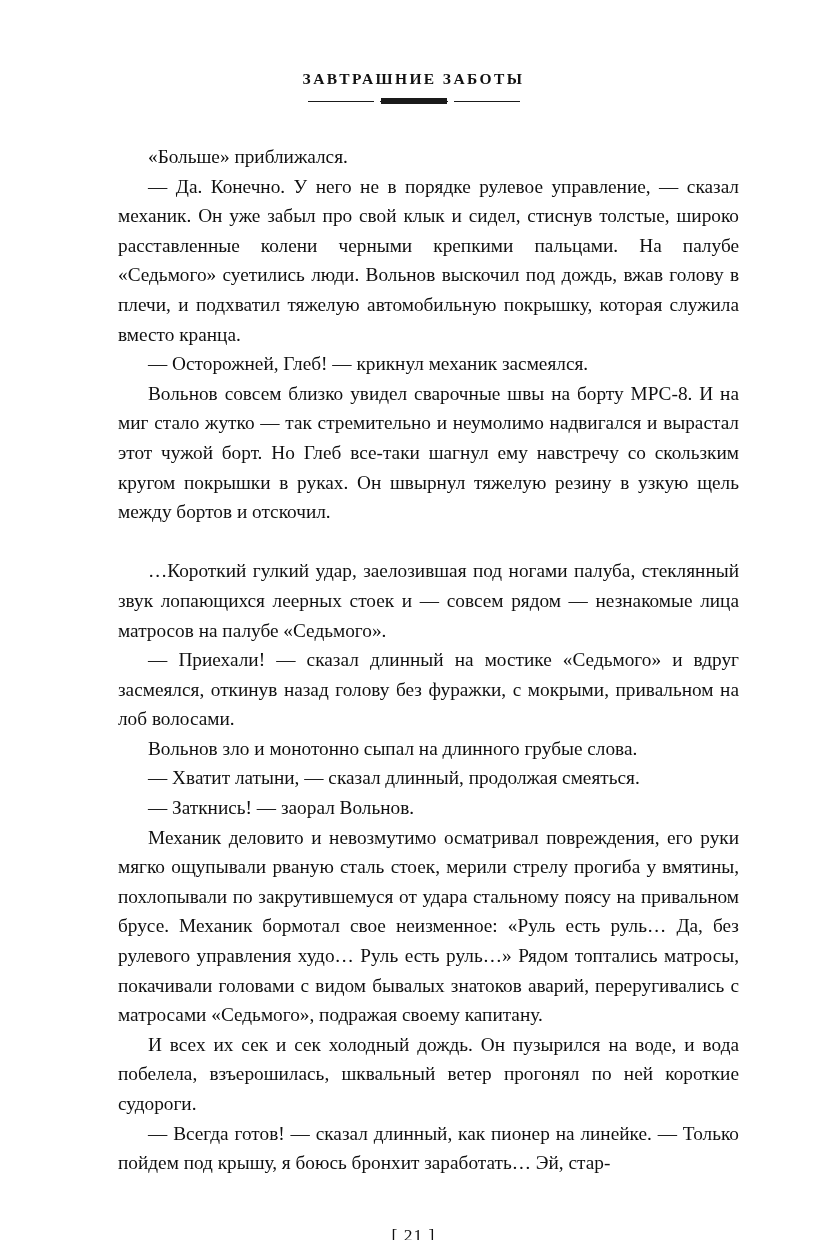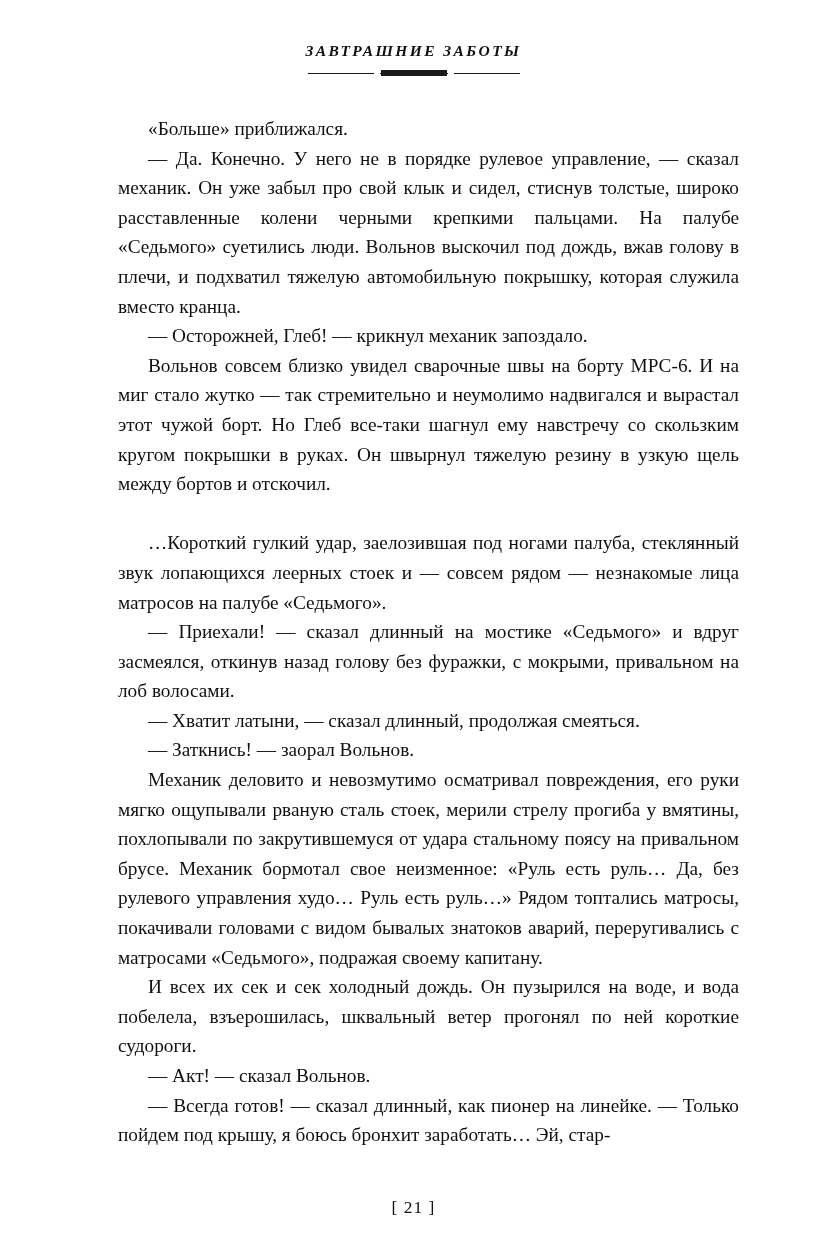--- a/index.html
+++ b/index.html
@@ -16,22 +16,21 @@
   }
   .page {
     position: relative;
     width: 827px;
     height: 1240px;
     box-sizing: border-box;
     padding: 0;
   }
   .header {
     text-align: center;
-    margin-top: 42px;
-    font-style: italic;
+    margin-top: 70px;
   }
   .running-title {
     font-family: "Liberation Serif", serif;
     font-size: 15.5px;
     letter-spacing: 2.4px;
     font-weight: bold;
     text-transform: uppercase;
     color: #111;
   }
   .header-rule {
@@ -104,29 +103,29 @@
       <div class="line"></div>
       <div class="gap-l"></div>
       <div class="gap-r"></div>
       <div class="thick"></div>
     </div>
   </div>
 
   <div class="body-text">
     <p>«Больше» приближался.</p>
     <p>— Да. Конечно. У него не в порядке рулевое управление, — сказал механик. Он уже забыл про свой клык и сидел, стиснув толстые, широко расставленные колени черными крепкими пальцами. На палубе «Седьмого» суетились люди. Вольнов выскочил под дождь, вжав голову в плечи, и подхватил тяжелую автомобильную покрышку, которая служила вместо кранца.</p>
-    <p>— Осторожней, Глеб! — крикнул механик запоздало.</p>
-    <p>Вольнов совсем близко увидел сварочные швы на борту МРС-6. И на миг стало жутко — так стремительно и неумолимо надвигался и вырастал этот чужой борт. Но Глеб все-таки шагнул ему навстречу со скользким кругом покрышки в руках. Он швырнул тяжелую резину в узкую щель между бортов и отскочил.</p>
+    <p>— Осторожней, Глеб! — крикнул механик засмеялся.</p>
+    <p>Вольнов совсем близко увидел сварочные швы на борту МРС-8. И на миг стало жутко — так стремительно и неумолимо надвигался и вырастал этот чужой борт. Но Глеб все-таки шагнул ему навстречу со скользким кругом покрышки в руках. Он швырнул тяжелую резину в узкую щель между бортов и отскочил.</p>
     <p class="gap-before">…Короткий гулкий удар, заелозившая под ногами палуба, стеклянный звук лопающихся леерных стоек и — совсем рядом — незнакомые лица матросов на палубе «Седьмого».</p>
     <p>— Приехали! — сказал длинный на мостике «Седьмого» и вдруг засмеялся, откинув назад голову без фуражки, с мокрыми, привальном на лоб волосами.</p>
+    <p>Вольнов зло и монотонно сыпал на длинного грубые слова.</p>
     <p>— Хватит латыни, — сказал длинный, продолжая смеяться.</p>
     <p>— Заткнись! — заорал Вольнов.</p>
     <p>Механик деловито и невозмутимо осматривал повреждения, его руки мягко ощупывали рваную сталь стоек, мерили стрелу прогиба у вмятины, похлопывали по закрутившемуся от удара стальному поясу на привальном брусе. Механик бормотал свое неизменное: «Руль есть руль… Да, без рулевого управления худо… Руль есть руль…» Рядом топтались матросы, покачивали головами с видом бывалых знатоков аварий, переругивались с матросами «Седьмого», подражая своему капитану.</p>
     <p>И всех их сек и сек холодный дождь. Он пузырился на воде, и вода побелела, взъерошилась, шквальный ветер прогонял по ней короткие судороги.</p>
-    <p>— Акт! — сказал Вольнов.</p>
     <p>— Всегда готов! — сказал длинный, как пионер на линейке. — Только пойдем под крышу, я боюсь бронхит заработать… Эй, стар-</p>
   </div>
 
   <div class="footer">
     <span>[ 21 ]</span>
   </div>
 
 </div>
 
 </body></html>

